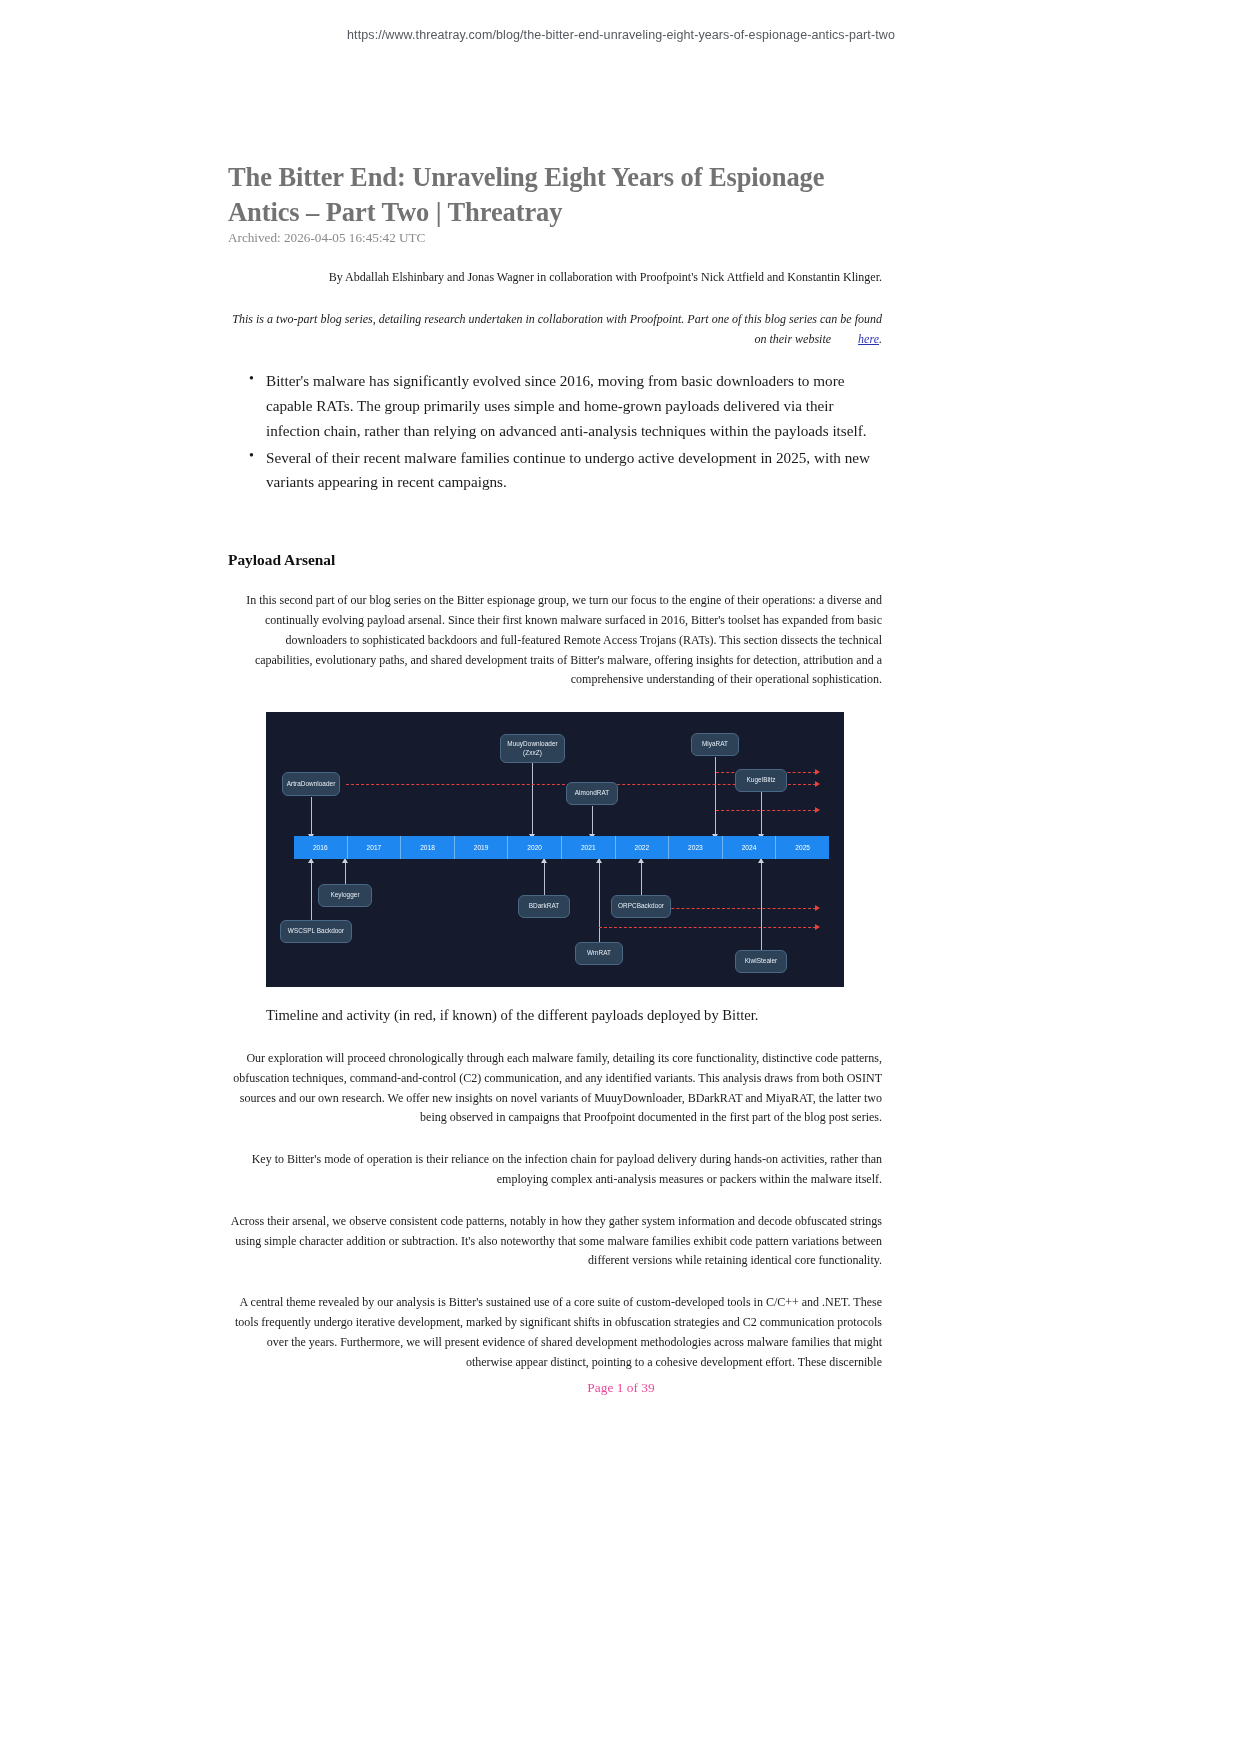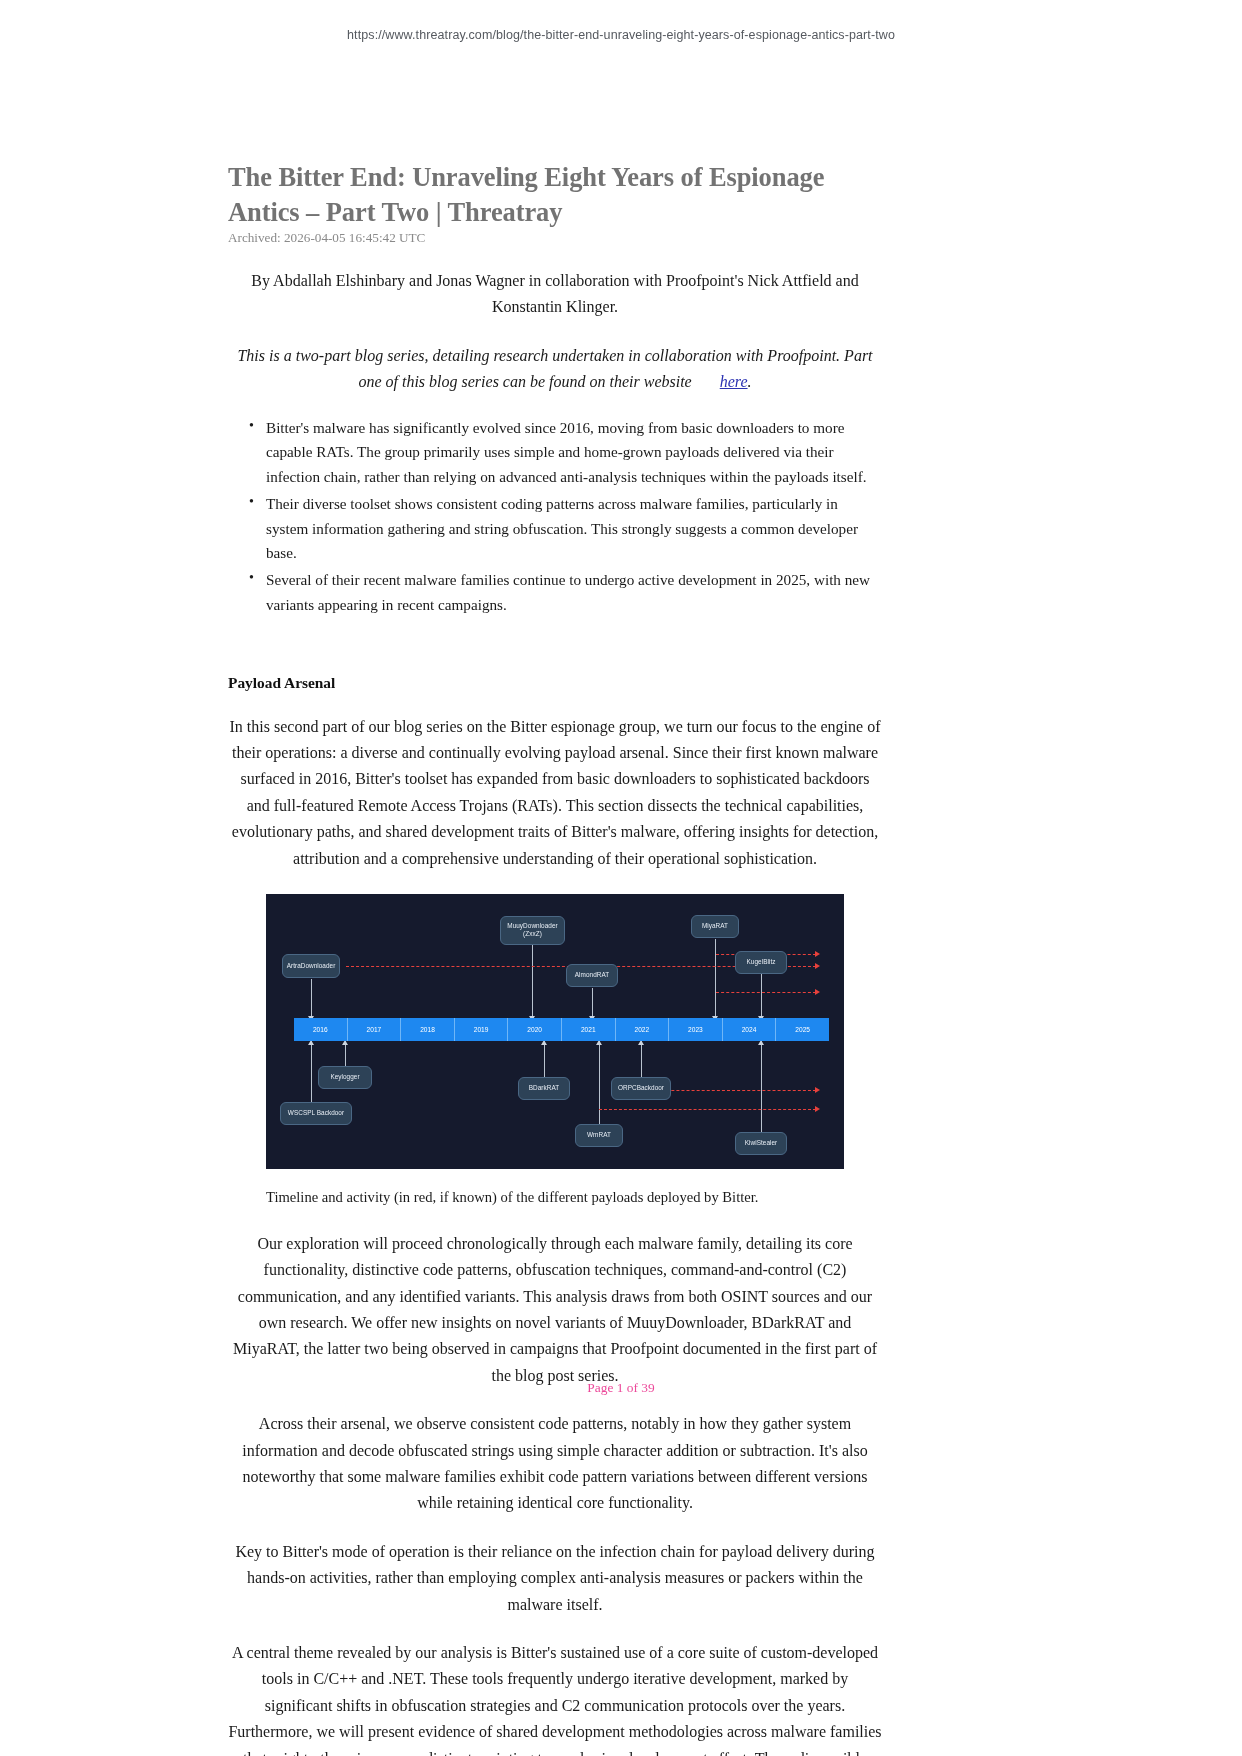--- a/index.html
+++ b/index.html
@@ -48,25 +48,25 @@
     margin: 0 0 0 0;
     letter-spacing: -0.1px;
     color: #737373;
   }
   .archived {
     font-family: "Liberation Serif", "DejaVu Serif", serif;
     font-size: 13.2px;
     color: #8a8a8a;
   }
   p.body-text {
-    font-size: 16px;
+    font-size: 12px;
     line-height: 1.65;
     margin: 22px 0 0 0;
     color: #1a1a1a;
-    text-align: center;
+    text-align: right;
   }
   p.body-text.italic {
     font-style: italic;
   }
   a.inline-link {
     color: #2b32b2;
     text-decoration: underline;
     margin-left: 24px;
   }
   h2.section-head {
@@ -204,21 +204,20 @@
 
     <div class="archived">Archived: 2026-04-05 16:45:42 UTC</div>
 
     <p class="body-text">By Abdallah Elshinbary and Jonas Wagner in collaboration with Proofpoint's Nick Attfield and Konstantin Klinger.</p>
 
     <p class="body-text italic"><span>This is a two-part blog series, detailing research undertaken in collaboration with Proofpoint. Part one of this blog series can be found on their website </span><a class="inline-link" href="#">here</a><span>.</span></p>
 
 
     <ul class="findings">
       <li>Bitter's malware has significantly evolved since 2016, moving from basic downloaders to more capable RATs. The group primarily uses simple and home-grown payloads delivered via their infection chain, rather than relying on advanced anti-analysis techniques within the payloads itself.</li>
-      <li>Their diverse toolset shows consistent coding patterns across malware families, particularly in system information gathering and string obfuscation. This strongly suggests a common developer base.</li>
       <li>Several of their recent malware families continue to undergo active development in 2025, with new variants appearing in recent campaigns.</li>
     </ul>
 
     <h2 class="section-head arsenal">Payload Arsenal</h2>
 
     <p class="body-text">In this second part of our blog series on the Bitter espionage group, we turn our focus to the engine of their operations: a diverse and continually evolving payload arsenal. Since their first known malware surfaced in 2016, Bitter's toolset has expanded from basic downloaders to sophisticated backdoors and full-featured Remote Access Trojans (RATs). This section dissects the technical capabilities, evolutionary paths, and shared development traits of Bitter's malware, offering insights for detection, attribution and a comprehensive understanding of their operational sophistication.</p>
 
     <div class="figure-wrap">
       <div class="diagram">
 
@@ -327,21 +326,21 @@
         <div class="node" style="left:469px; top:238px; width:52px; height:23px;">
             <span>KiwiStealer</span>
           </div>
 
       </div>
 
       <div class="figcaption">Timeline and activity (in red, if known) of the different payloads deployed by Bitter.</div>
     </div>
 
     <p class="body-text">Our exploration will proceed chronologically through each malware family, detailing its core functionality, distinctive code patterns, obfuscation techniques, command-and-control (C2) communication, and any identified variants. This analysis draws from both OSINT sources and our own research. We offer new insights on novel variants of MuuyDownloader, BDarkRAT and MiyaRAT, the latter two being observed in campaigns that Proofpoint documented in the first part of the blog post series.</p>
+    <p class="body-text">Key to Bitter's mode of operation is their reliance on the infection chain for payload delivery during hands-on activities, rather than employing complex anti-analysis measures or packers within the malware itself.</p>
     <p class="body-text">Across their arsenal, we observe consistent code patterns, notably in how they gather system information and decode obfuscated strings using simple character addition or subtraction. It's also noteworthy that some malware families exhibit code pattern variations between different versions while retaining identical core functionality.</p>
-    <p class="body-text">Key to Bitter's mode of operation is their reliance on the infection chain for payload delivery during hands-on activities, rather than employing complex anti-analysis measures or packers within the malware itself.</p>
     <p class="body-text">A central theme revealed by our analysis is Bitter's sustained use of a core suite of custom-developed tools in C/C++ and .NET. These tools frequently undergo iterative development, marked by significant shifts in obfuscation strategies and C2 communication protocols over the years. Furthermore, we will present evidence of shared development methodologies across malware families that might otherwise appear distinct, pointing to a cohesive development effort. These discernible</p>
 
   </div>
 
   <div class="footer">Page 1 of 39</div>
 
 </div>
 
 </body></html>

